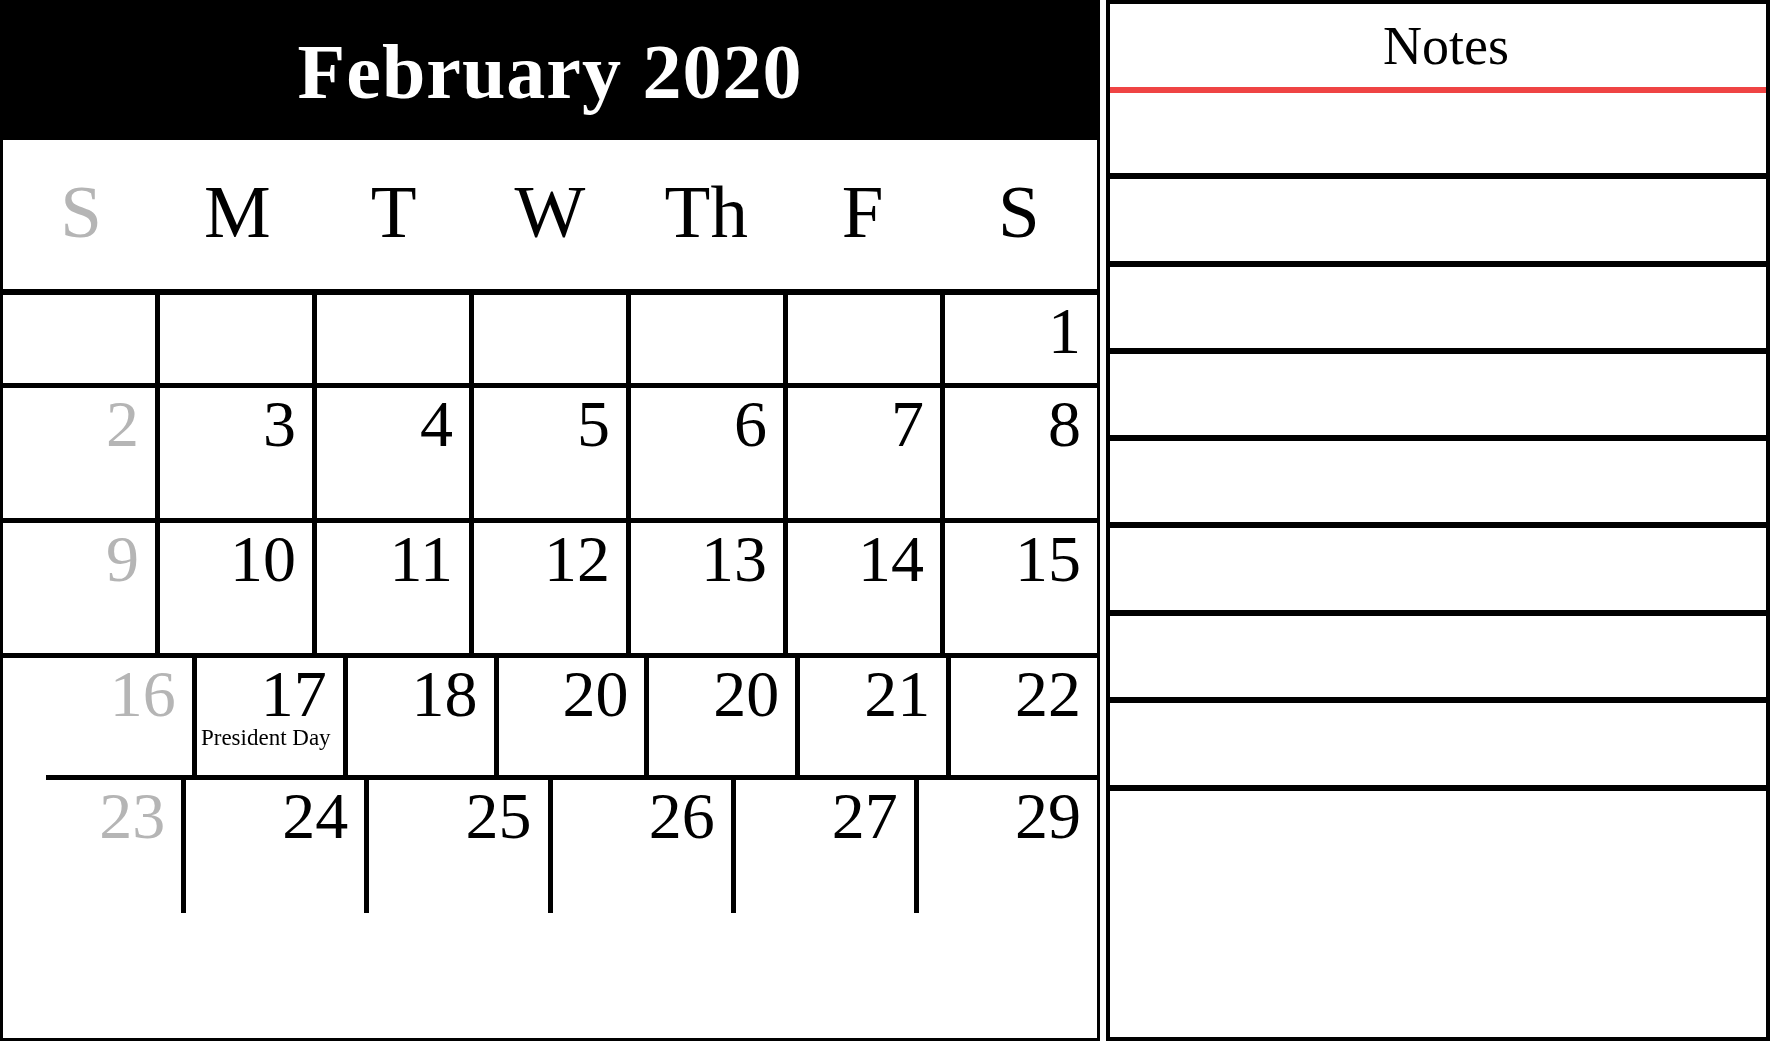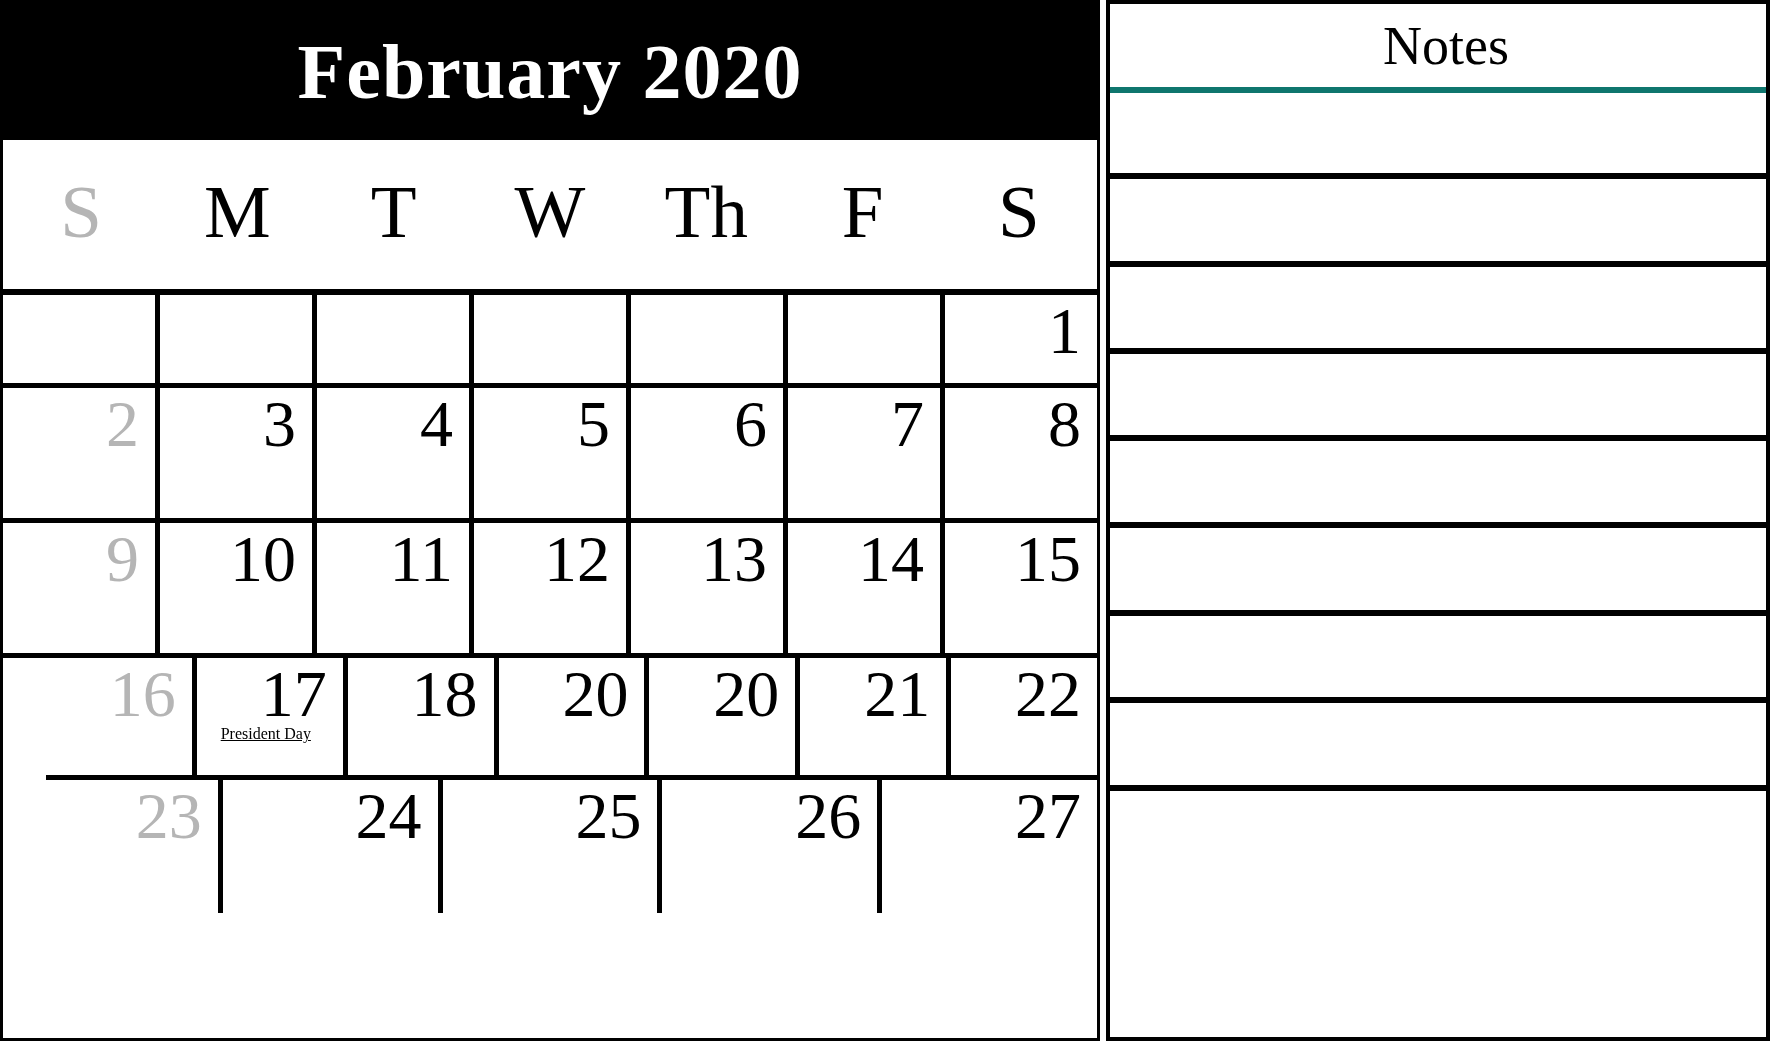--- a/index.html
+++ b/index.html
@@ -129,27 +129,26 @@
     white-space: nowrap;
   }
   .day-cell.weekend .day-num {
     color: #b5b5b5;
   }
   .day-cell.empty .day-num {
     visibility: hidden;
   }
 
   .day-event {
-    font-size: 16px;
+    font-size: 23px;
     line-height: 1.05;
     color: #000000;
     white-space: nowrap;
     margin-top: 1px;
     align-self: center;
-    text-decoration: underline;
   }
 
   
   .gutter {
     width: 6px;
     flex: 0 0 6px;
     height: 1041px;
     background: #ffffff;
   }
 
@@ -160,21 +159,21 @@
     height: 1041px;
     box-sizing: border-box;
     border: 4px solid #000000;
     display: flex;
     flex-direction: column;
     background: #ffffff;
   }
   .notes-header {
     flex: 0 0 89px;
     box-sizing: border-box;
-    border-bottom: 6px solid #0f766e;
+    border-bottom: 6px solid #ef4444;
     display: flex;
     align-items: center;
     justify-content: center;
     padding-left: 16px;
   }
   .notes-title {
     font-size: 54px;
     line-height: 1;
     color: #000000;
   }
@@ -338,20 +337,23 @@
           <span class="day-num">24</span>
         </div>
         <div class="day-cell">
           <span class="day-num">25</span>
         </div>
         <div class="day-cell">
           <span class="day-num">26</span>
         </div>
         <div class="day-cell">
           <span class="day-num">27</span>
+        </div>
+        <div class="day-cell">
+          <span class="day-num">29</span>
         </div>
       </div>
 
     </div>
   </div>
 
   <div class="gutter"></div>
 
   <div class="notes-panel">
     <div class="notes-header">

